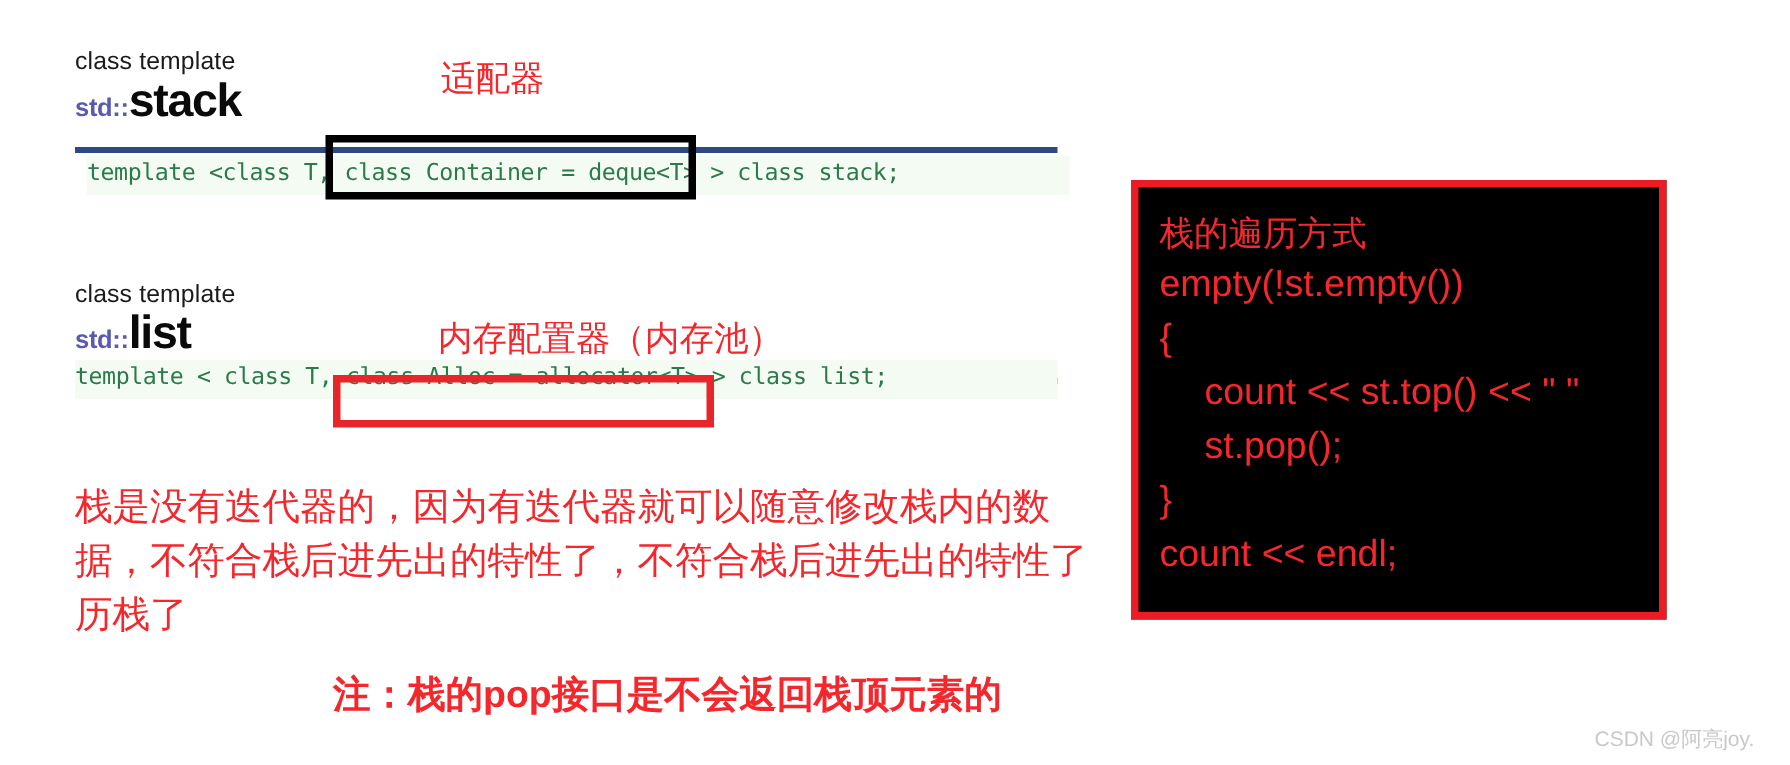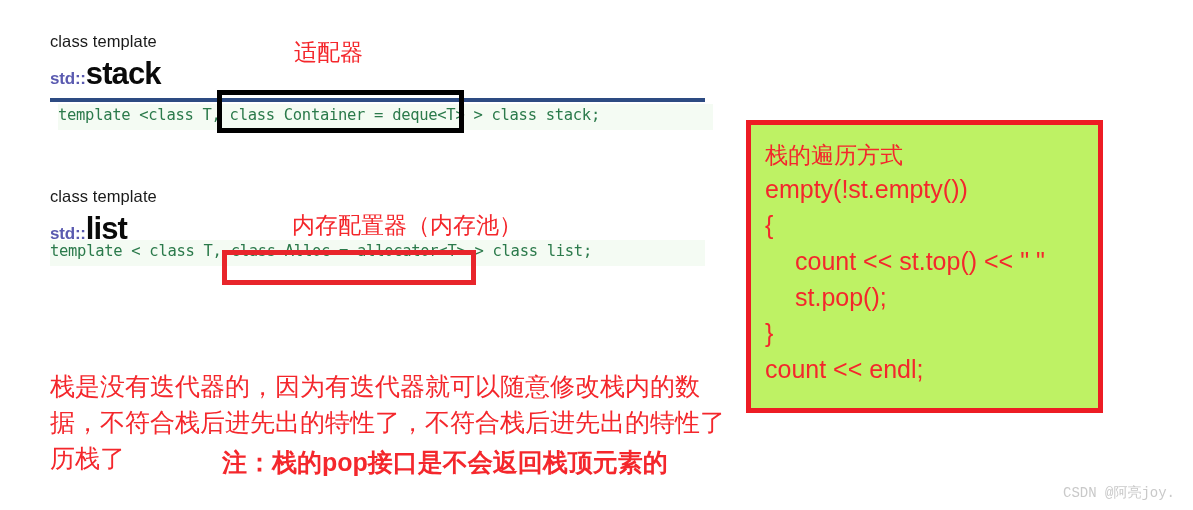--- a/index.html
+++ b/index.html
@@ -27,21 +27,21 @@
     font-size: 16.5px;
     color: #1a1a1a;
     letter-spacing: 0.1px;
     white-space: nowrap;
     line-height: 1.1;
   }
 
   .title-line {
     white-space: nowrap;
     line-height: 1.05;
-    margin-top: 8px;
+    margin-top: 1px;
   }
   .title-ns {
     font-family: "Liberation Sans", sans-serif;
     font-size: 17px;
     font-weight: bold;
     color: #5a5ab0;
     letter-spacing: -0.2px;
   }
   .title-name {
     font-family: "Liberation Sans", sans-serif;
@@ -105,21 +105,22 @@
     font-size: 25px;
     white-space: nowrap;
     font-weight: bold;
   }
 
   
   #code-panel {
     position: absolute;
     box-sizing: border-box;
     border: 5px solid #ed1c24;
-    background: #bef264;
+    background: #000000;
+    margin-left: 8px;
   }
   #code-panel .code-inner {
     padding: 14px 0 0 14px;
   }
   .code-line {
     color: #f4272c;
     font-family: "Liberation Sans", sans-serif;
     font-size: 25px;
     line-height: 36px;
     white-space: pre;
@@ -164,35 +165,35 @@
   </div>
 
   <div class="annot-red" style="left:292px; top:213px;text-align:right;">内存配置器（内存池）</div>
 
   <div class="sig-rule" style="left:50px; top:252px; width:655px;"></div>
 
   <div class="sig-code" style="left:50px; top:240px; width:655px; height:26px;">template &lt; class T, class Alloc = allocator&lt;T&gt; &gt; class list;</div>
 
   <div class="hl-box hl-red" style="left:222px; top:250px; width:254px; height:35px;"></div>
 
-  <div class="red-para" style="left:50px; top:320px;margin-top:48px;">
+  <div class="red-para" style="left:50px; top:320px;">
     <div>栈是没有迭代器的，因为有迭代器就可以随意修改栈内的数</div>
     <div>据，不符合栈后进先出的特性了，不符合栈后进先出的特性了</div>
     <div>历栈了</div>
   </div>
 
   <div class="red-note" style="left:222px; top:446px;">注：栈的pop接口是不会返回栈顶元素的</div>
 
   <div id="code-panel" style="left:746px; top:120px; width:357px; height:293px;">
     <div class="code-inner">
       <div class="code-line cn">栈的遍历方式</div>
       <div class="code-line">empty(!st.empty())</div>
       <div class="code-line">{</div>
       <div class="code-line indent">count &lt;&lt; st.top() &lt;&lt; " "</div>
       <div class="code-line indent">st.pop();</div>
       <div class="code-line">}</div>
       <div class="code-line">count &lt;&lt; endl;</div>
     </div>
   </div>
 
-  <div id="watermark" style="left:1063px; top:484px;font-family:Liberation Mono, monospace;">CSDN @阿亮joy.</div>
+  <div id="watermark" style="left:1063px; top:484px;">CSDN @阿亮joy.</div>
 
 </div>
 
 </body></html>

